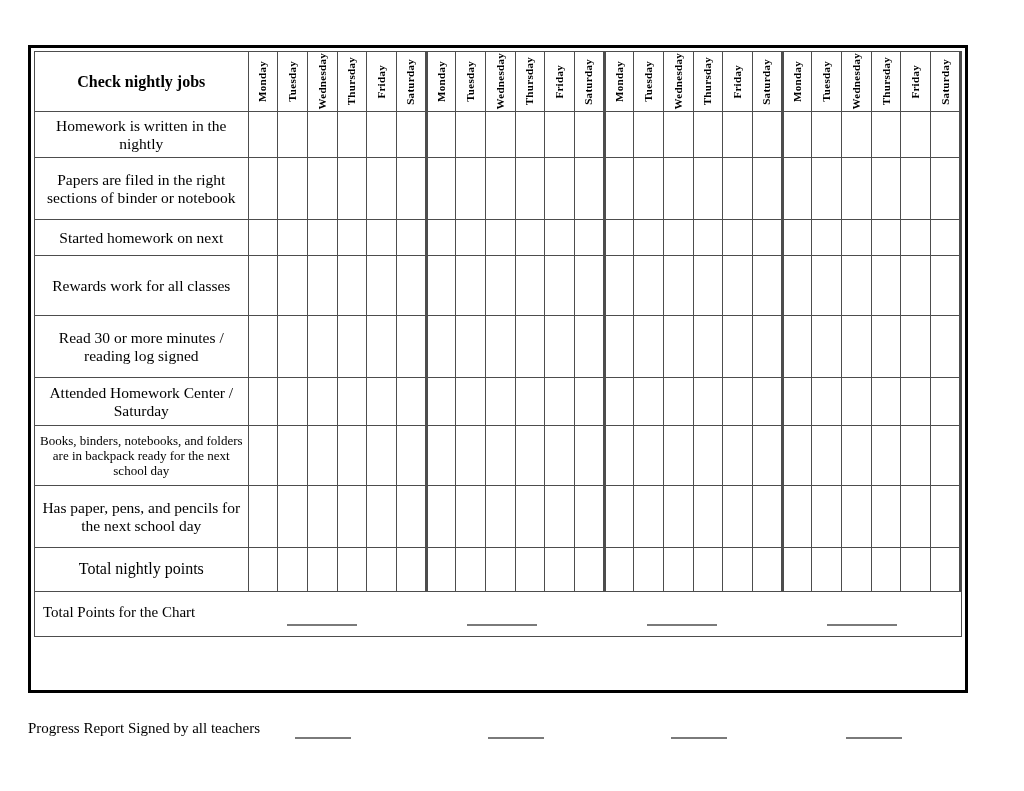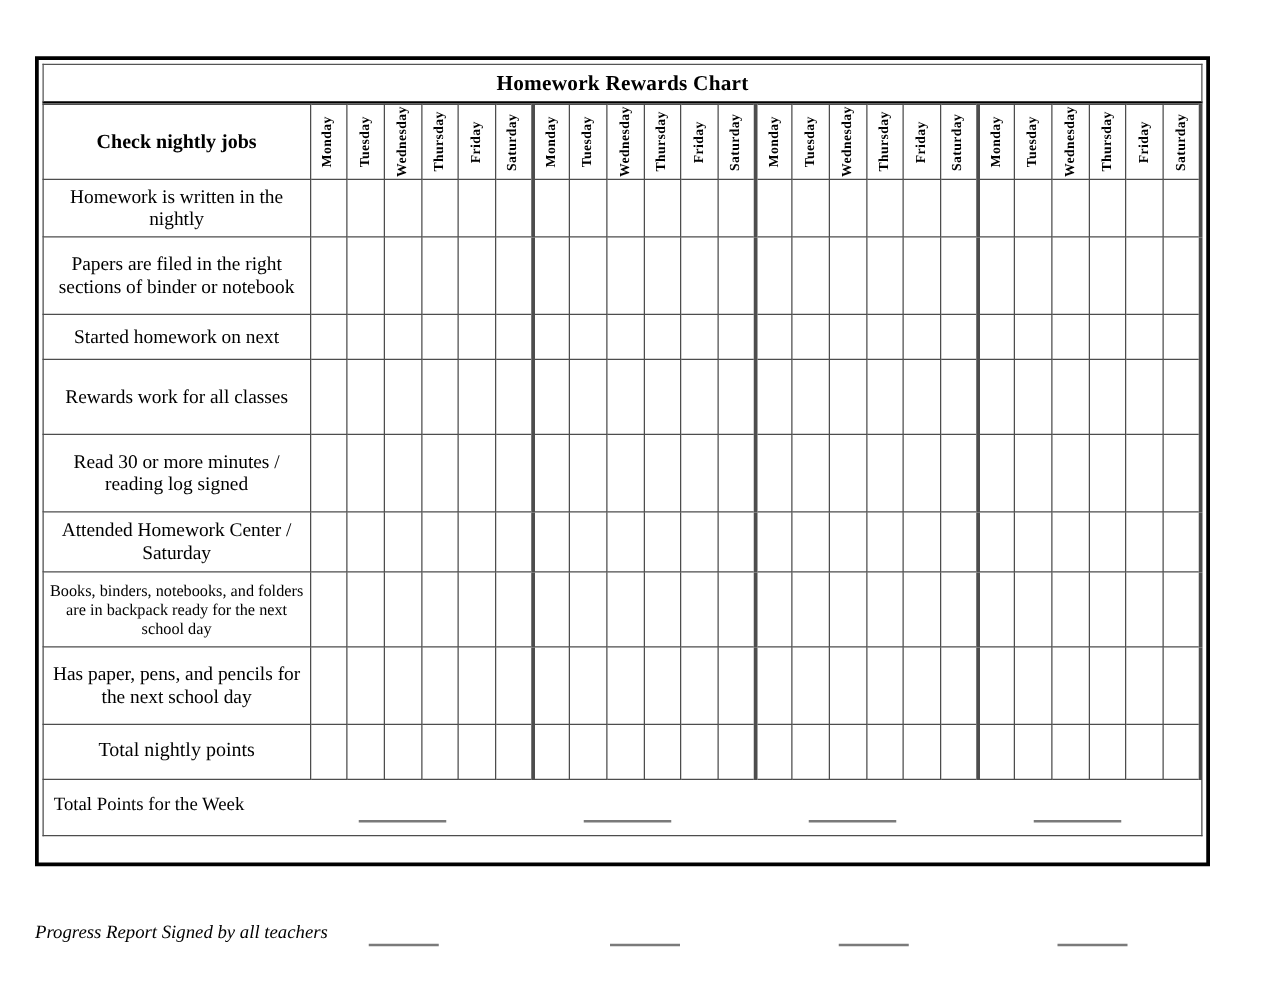--- a/index.html
+++ b/index.html
@@ -124,44 +124,42 @@
   #total-week-row .blankline { top: 32px; width: 70px; }
   #tw-l0 { left: 252px; }
   #tw-l1 { left: 432px; }
   #tw-l2 { left: 612px; }
   #tw-l3 { left: 792px; }
 
   
   #progress-row {
     position: absolute;
     left: 28px;
-    top: 736px;
+    top: 718px;
     width: 940px;
     height: 30px;
-    font-style: italic;
   }
   #progress-label {
     position: absolute;
     left: 0;
     top: 0;
     font-size: 15px;
     line-height: 20px;
   }
   #progress-row .blankline { top: 19px; width: 56px; }
   #pr-l0 { left: 267px; }
   #pr-l1 { left: 460px; }
   #pr-l2 { left: 643px; }
   #pr-l3 { left: 818px; }
 </style>
 </head>
 <body>
 
 <div id="chart-frame">
 
-  <div id="title-bar">Homework Rewards Chart</div>
 
   <table class="grid">
     <colgroup id="colgroup">
         <col class="c-label">
         <col class="c-day">
         <col class="c-day">
         <col class="c-day">
         <col class="c-day">
         <col class="c-day">
         <col class="c-day">
@@ -504,21 +502,21 @@
           <td class="chk"></td>
           <td class="chk"></td>
           <td class="chk"></td>
           <td class="chk"></td>
           <td class="chk wk-end"></td>
         </tr>
       </tbody>
   </table>
 
   <div id="total-week-row">
-    <span id="total-week-label">Total Points for the Week</span>
+    <span id="total-week-label">Total Points for the Chart</span>
     <span class="blankline" id="tw-l0"></span>
     <span class="blankline" id="tw-l1"></span>
     <span class="blankline" id="tw-l2"></span>
     <span class="blankline" id="tw-l3"></span>
   </div>
 
 </div>
 
 <div id="progress-row">
   <span id="progress-label">Progress Report Signed by all teachers</span>

